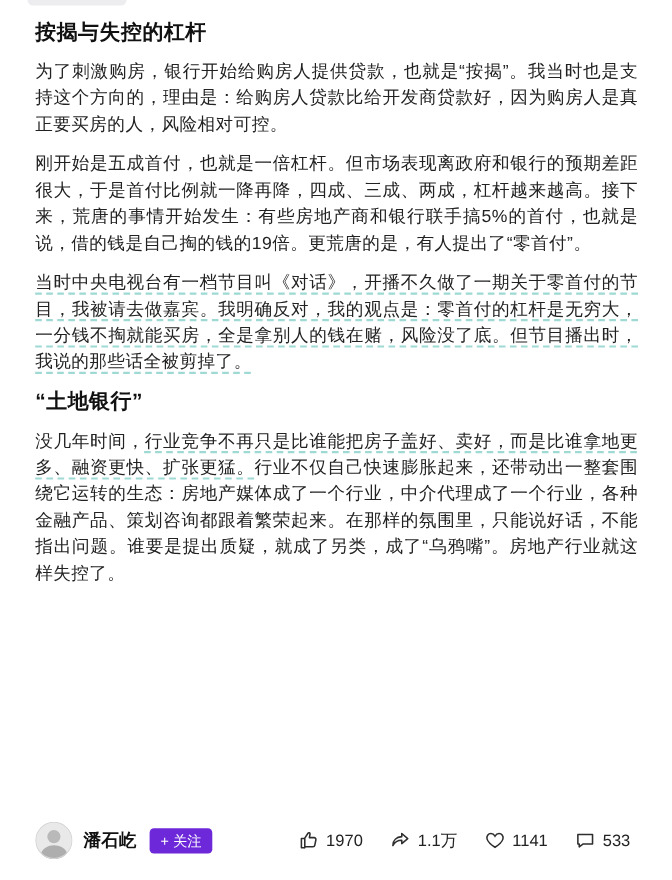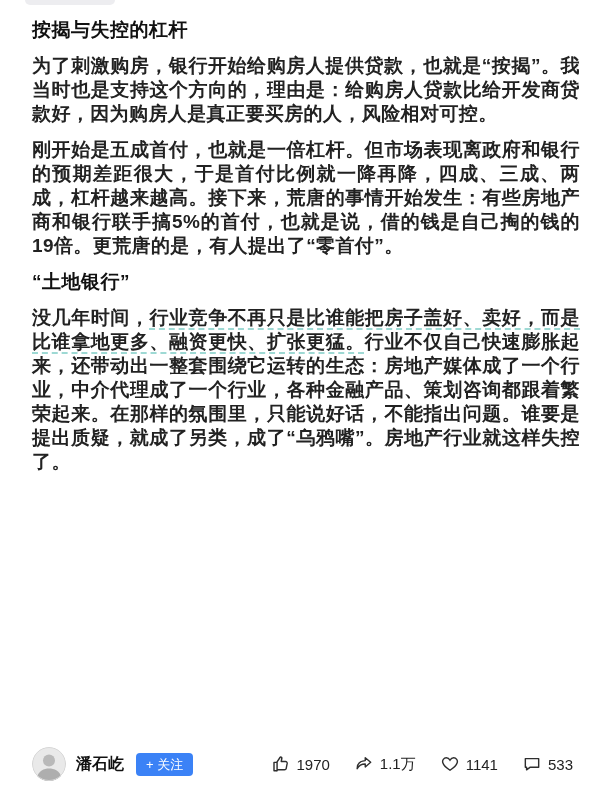--- a/index.html
+++ b/index.html
@@ -23,26 +23,25 @@
   }
   .article h2 {
     font-size: 19px;
     line-height: 24px;
     font-weight: bold;
     color: #111111;
     margin: 12px 0;
     letter-spacing: 0.5px;
   }
   .article p {
-    font-size: 19px;
+    font-size: 16px;
     line-height: 24px;
     margin: 12px 0;
     text-align: justify;
     letter-spacing: 0.4px;
-    font-weight: bold;
   }
   .article p span.ul {
     text-decoration: underline dashed #9ed9d4 1.5px;
     text-underline-offset: 4px;
   }
   .footer {
     position: absolute;
     left: 32px; right: 38px;
     bottom: 16px;
     height: 40px;
@@ -62,21 +61,21 @@
     flex: 0 0 auto;
     cursor: pointer;
   }
   .author-name {
     font-size: 16px;
     font-weight: bold;
     color: #111111;
     cursor: pointer;
   }
   .follow-btn {
-    background: #3b82f6;
+    background: #6d28d9;
     color: #ffffff;
     font-size: 13px;
     line-height: 1;
     padding: 5px 10px;
     border-radius: 4px;
     border: none;
     cursor: pointer;
     margin-left: 2px;
   }
   .stats {
@@ -99,20 +98,21 @@
 </style>
 </head>
 <body>
 
 <div class="cutoff-tag"></div>
 
 <div class="article">
     <h2><span>按揭与失控的杠杆</span></h2>
     <p><span>为了刺激购房，银行开始给购房人提供贷款，也就是“按揭”。我当时也是支持这个方向的，理由是：给购房人贷款比给开发商贷款好，因为购房人是真正要买房的人，风险相对可控。</span></p>
     <p><span>刚开始是五成首付，也就是一倍杠杆。但市场表现离政府和银行的预期差距很大，于是首付比例就一降再降，四成、三成、两成，杠杆越来越高。接下来，荒唐的事情开始发生：有些房地产商和银行联手搞5%的首付，也就是说，借的钱是自己掏的钱的19倍。更荒唐的是，有人提出了“零首付”。</span></p>
+    <p><span class="ul">当时中央电视台有一档节目叫《对话》，开播不久做了一期关于零首付的节目，我被请去做嘉宾。我明确反对，我的观点是：零首付的杠杆是无穷大，一分钱不掏就能买房，全是拿别人的钱在赌，风险没了底。但节目播出时，我说的那些话全被剪掉了。</span></p>
     <h2><span>“土地银行”</span></h2>
     <p><span>没几年时间，</span><span class="ul">行业竞争不再只是比谁能把房子盖好、卖好，而是比谁拿地更多、融资更快、扩张更猛。</span><span>行业不仅自己快速膨胀起来，还带动出一整套围绕它运转的生态：房地产媒体成了一个行业，中介代理成了一个行业，各种金融产品、策划咨询都跟着繁荣起来。在那样的氛围里，只能说好话，不能指出问题。谁要是提出质疑，就成了另类，成了“乌鸦嘴”。房地产行业就这样失控了。</span></p>
   </div>
 
 <div class="footer">
   <div class="author">
     <span class="avatar">
       <svg width="34" height="34" viewBox="0 0 34 34">
         <circle cx="17" cy="17" r="17" fill="#e9e9e9"></circle>
         <circle cx="17" cy="13.5" r="6" fill="#b9b9b9"></circle>

